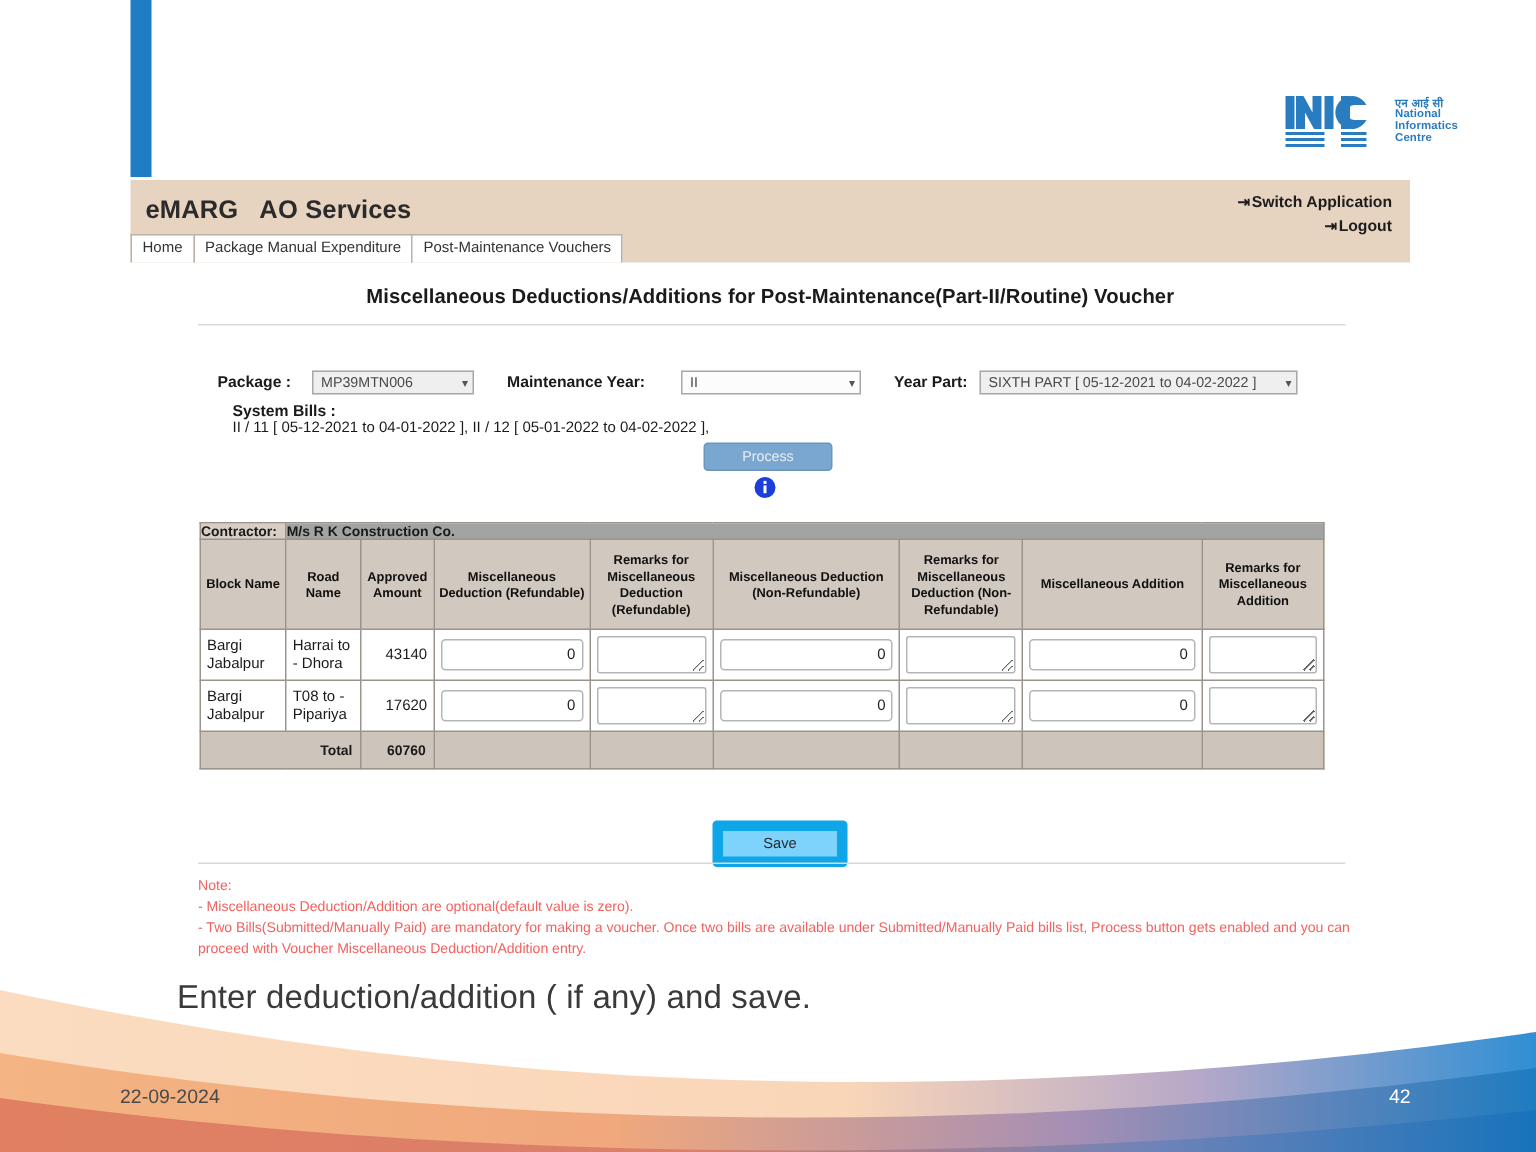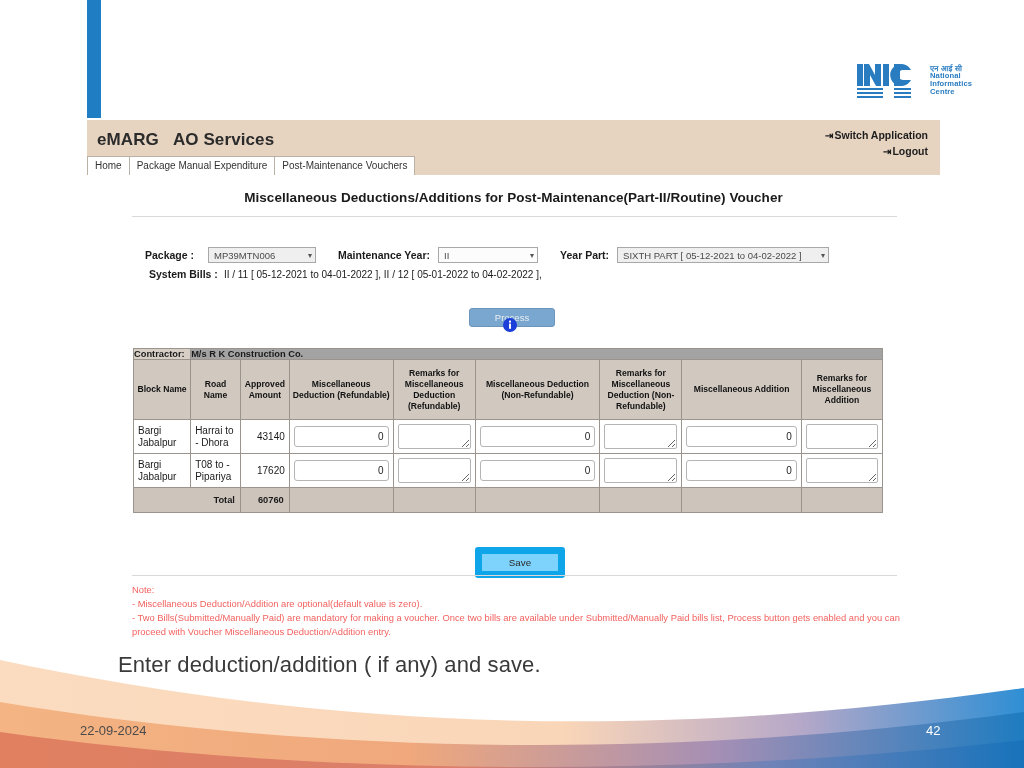--- a/index.html
+++ b/index.html
@@ -72,33 +72,33 @@
   .form-row{position:absolute;left:58px;top:125px;width:790px;height:20px;
     display:flex;align-items:center;font-size:10.5px;}
   .lbl{font-weight:bold;color:#1a1a1a;white-space:nowrap;}
   .sel{
     display:inline-flex;align-items:center;justify-content:space-between;
     height:16px;border:1px solid #a8a8a8;background:#efefef;color:#4a4a4a;
     font-size:9.5px;padding:0 3px 0 5px;box-sizing:border-box;
   }
   .sel .caret{font-size:8px;color:#555;margin-left:6px;}
   #pkg-select{width:108px;margin-left:14px;}
-  #myear-select{width:100px;margin-left:8px;background:#fcfcfc;gap:28px;}
+  #myear-select{width:120px;margin-left:24px;background:#fcfcfc;gap:28px;}
   #ypart-select{width:212px;margin-left:8px;}
   .lbl-my{margin-left:22px;}
   .lbl-yp{margin-left:22px;}
 
-  .bills-row{position:absolute;left:62px;top:148px;font-size:10.5px;display:flex;align-items:baseline;}
+  .bills-row{position:absolute;left:62px;top:148px;font-size:10.5px;display:flex;align-items:baseline;flex-direction:column;}
   .bills-val{margin-left:6px;color:#1a1a1a;font-size:10px;}
 
   
   .process-btn{
     position:absolute;left:382px;top:175px;width:84px;height:17px;
     background:#7aa7cf;border:1px solid #6b95bb;border-radius:3px;
-    color:#e9eef3;font-size:9.5px;line-height:17px;text-align:center;margin-top:13px;
+    color:#e9eef3;font-size:9.5px;line-height:17px;text-align:center;
   }
   .info-ico{
     position:absolute;left:415px;top:197px;width:16px;height:16px;
   }
 
   
   .tbl{
     position:absolute;left:46px;top:228px;width:750px;
     border-collapse:collapse;font-size:9.5px;table-layout:fixed;
   }

